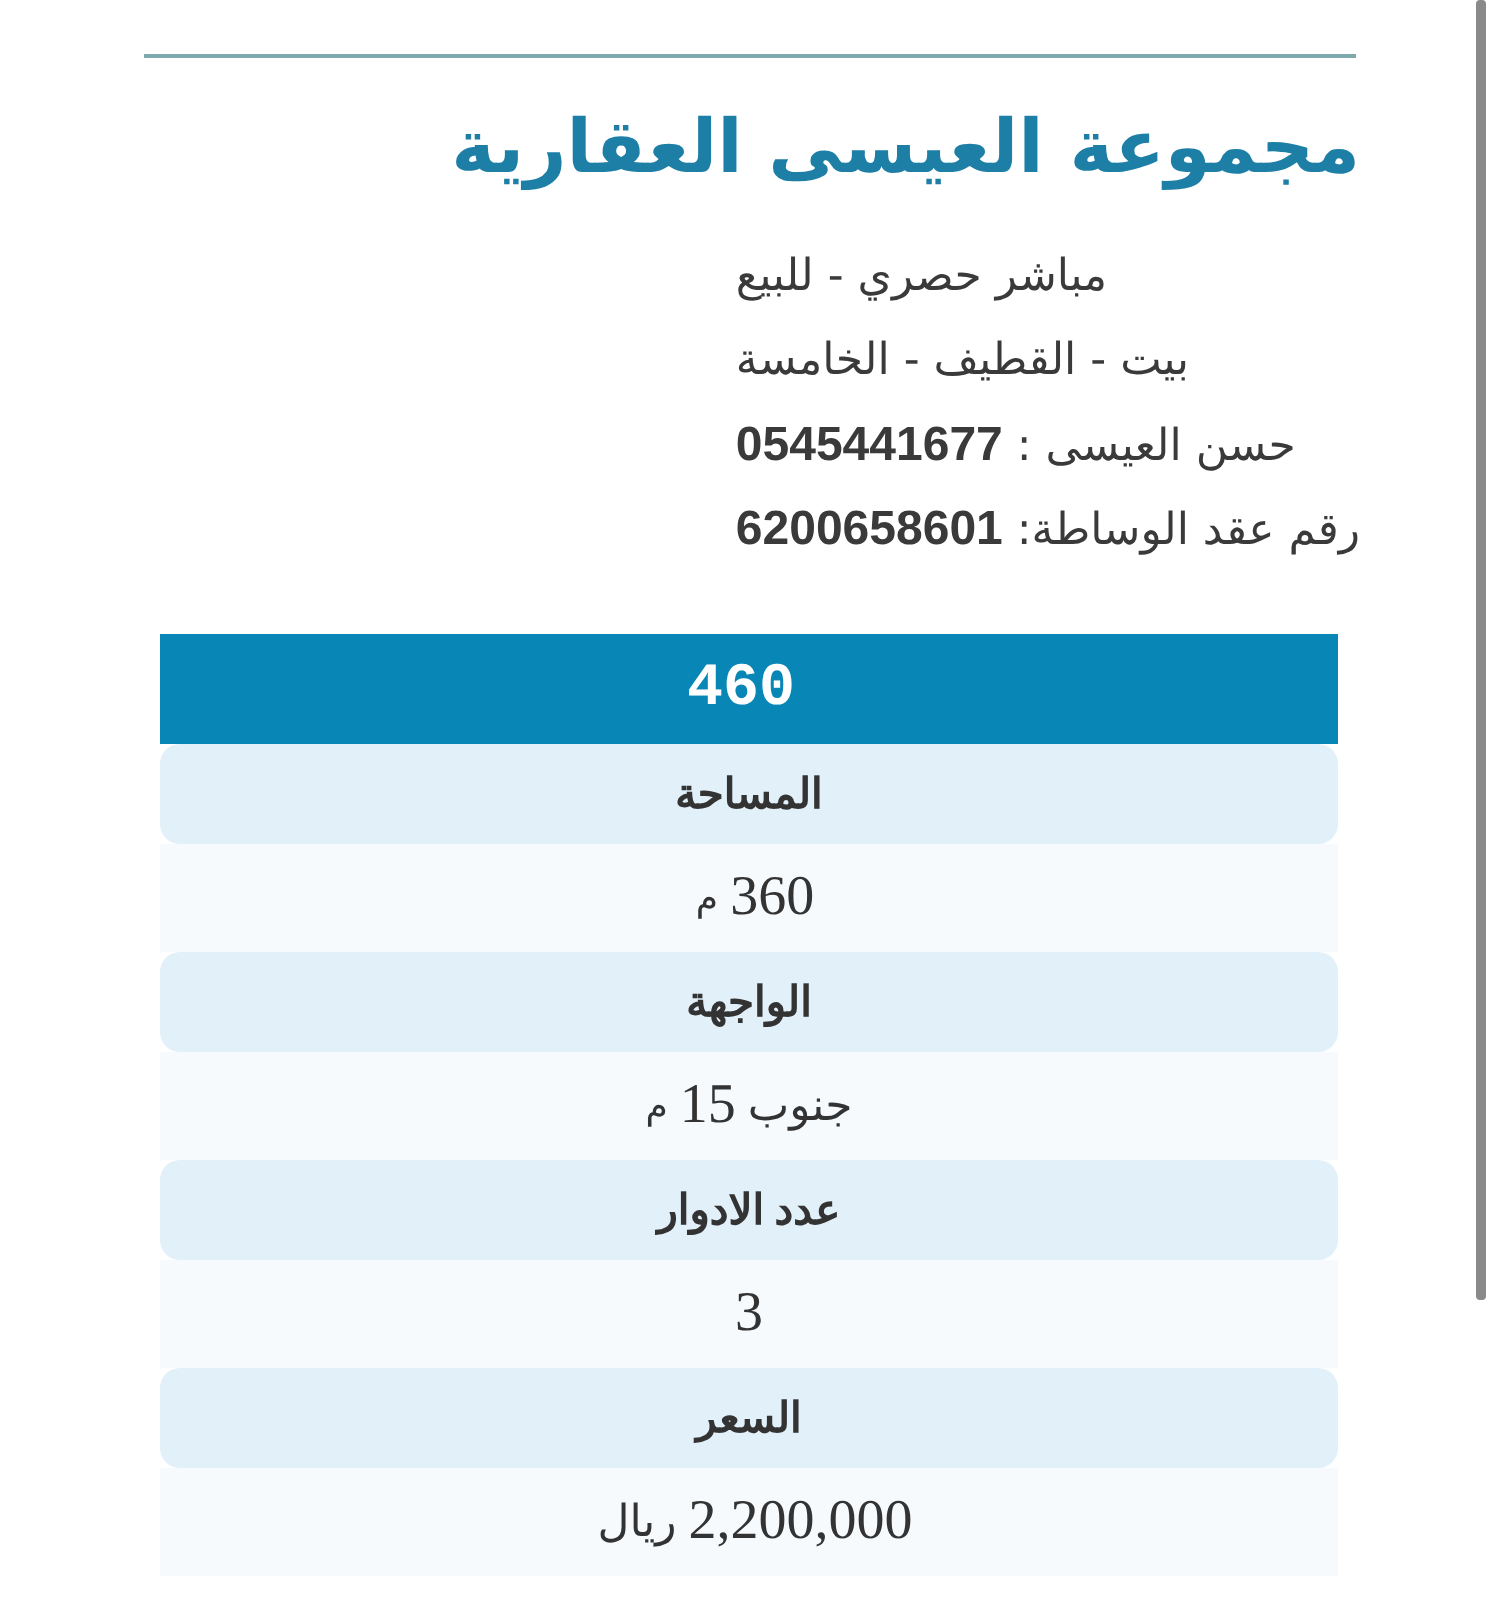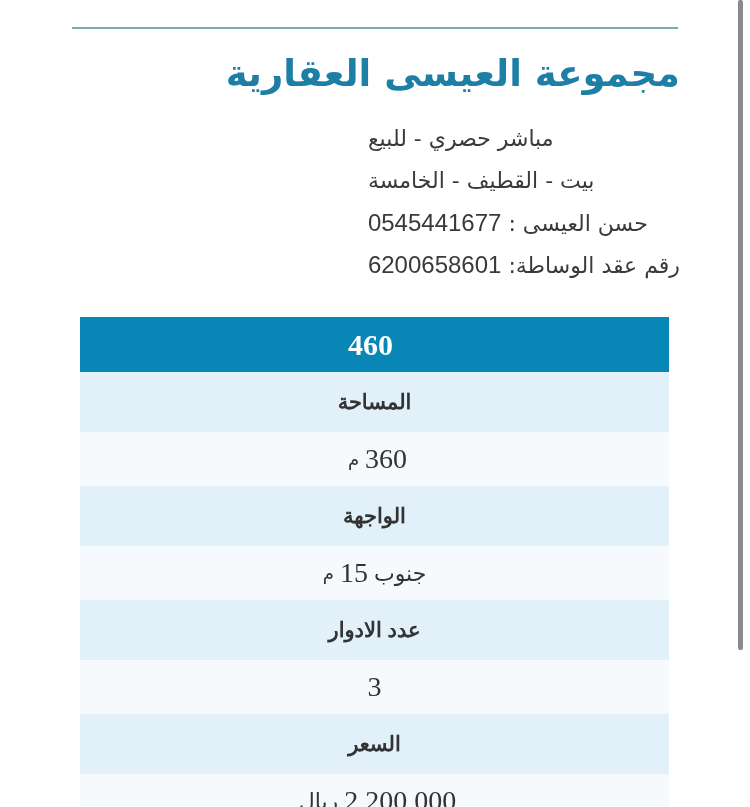--- a/index.html
+++ b/index.html
@@ -42,21 +42,21 @@
     }
     .info-line {
       font-size: 22px;
       line-height: 22px;
       height: 42px;
       color: #3a3a3a;
       white-space: nowrap;
     }
     .info-line .num {
       font-family: "Liberation Sans", sans-serif;
-      font-weight: normal;
+      font-weight: bold;
       font-size: 24px;
       color: #3a3a3a;
     }
     .spec-table {
       position: absolute;
       left: 80px;
       top: 317px;
       width: 589px;
     }
     .spec-header {
@@ -64,37 +64,38 @@
       background: #0886b6;
       color: #ffffff;
       display: flex;
       align-items: center;
       justify-content: center;
       font-size: 27px;
       font-weight: bold;
       font-family: "DejaVu Sans", sans-serif;
     }
     .spec-header .num {
-      font-family: Liberation Serif, serif;
+      font-family: Liberation Mono, monospace;
       font-weight: bold;
       font-size: 30px;
       margin-right: 8px;
     }
     .spec-row {
       display: flex;
       align-items: center;
       justify-content: center;
       color: #333333;
     }
     .spec-row.label {
       background: #e1f0f9;
-      height: 60px;
+      height: 50px;
       font-size: 21px;
       font-weight: bold;
-      font-family: Liberation Sans, sans-serif;
+      font-family: Liberation Serif, serif;
+      border-radius: 10px;
     }
     .spec-row.value {
       background: #f7fafd;
       height: 54px;
       font-size: 28px;
       font-family: "Liberation Serif", serif;
     }
     .spec-row.value .unit {
       font-family: "DejaVu Sans", sans-serif;
       font-size: 18px;

